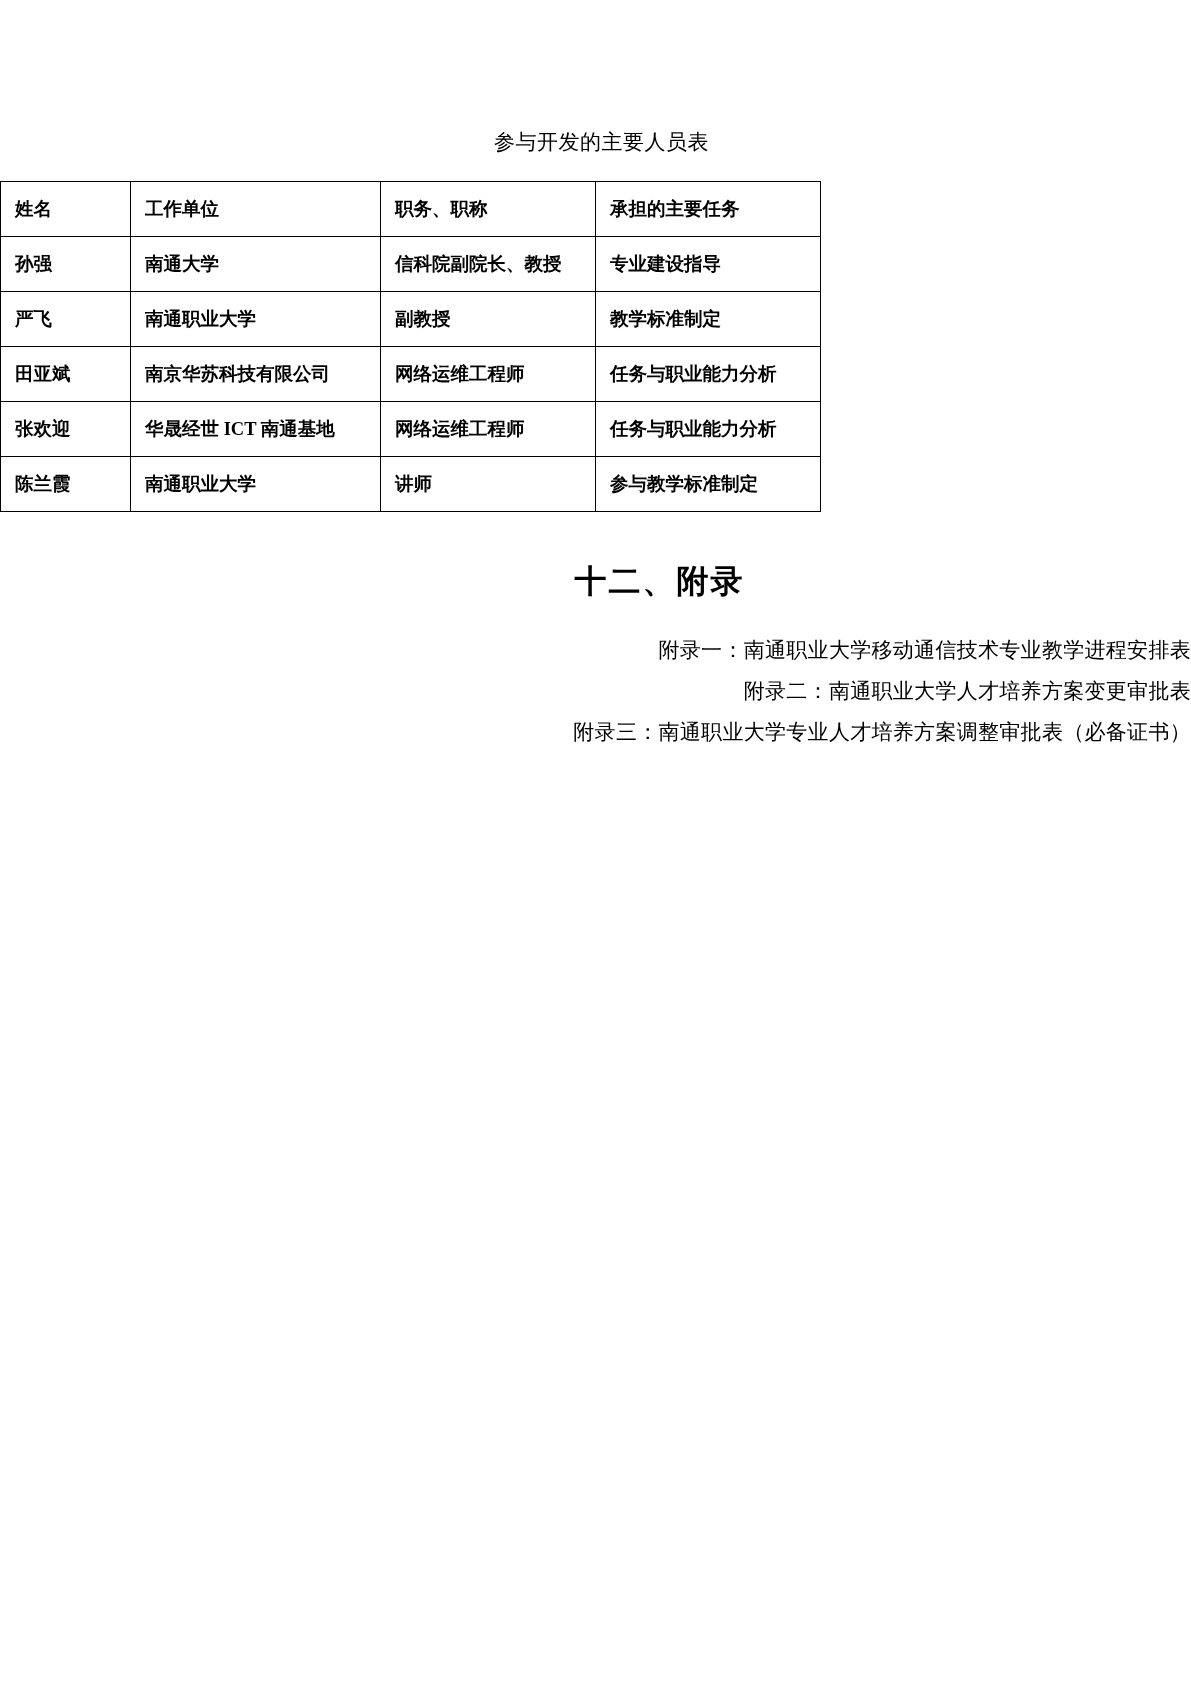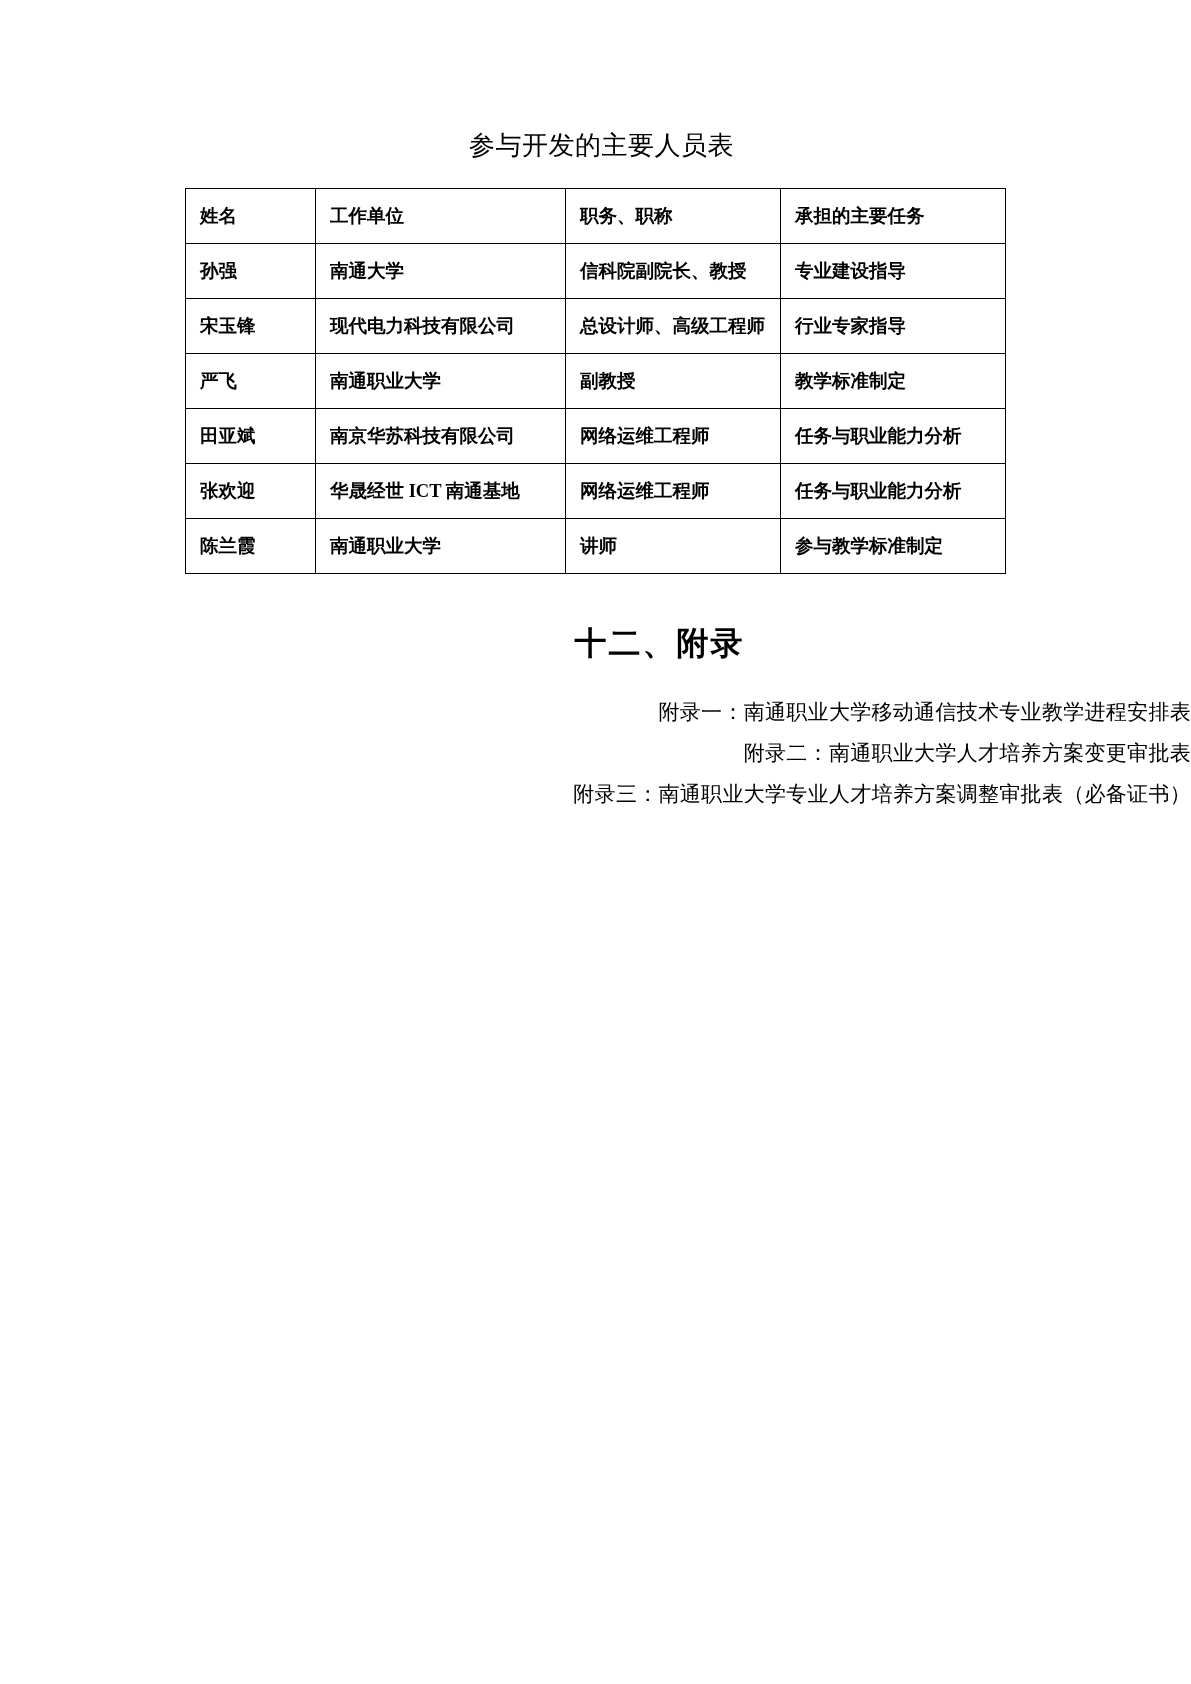--- a/index.html
+++ b/index.html
@@ -19,30 +19,30 @@
     position: absolute;
     top: 0;
     left: 0;
     width: 1191px;
     height: 1684px;
     box-sizing: border-box;
     padding: 0;
   }
   .table-title {
     text-align: center;
-    font-size: 26px;
+    font-size: 21px;
     line-height: 1.4;
     margin-top: 128px;
     margin-left: 12px;
     letter-spacing: 0.5px;
   }
   .staff-table-wrap {
     margin-top: 24px;
     display: flex;
-    justify-content: center;
+    justify-content: flex-start;
   }
   table.staff-table {
     border-collapse: collapse;
     width: 820px;
     table-layout: fixed;
     border: 1.6px solid #000;
   }
   table.staff-table th,
   table.staff-table td {
     border: 1.2px solid #000;
@@ -109,26 +109,20 @@
         </tr>
       </thead>
       <tbody>
         <tr>
           <td>孙强</td>
           <td>南通大学</td>
           <td>信科院副院长、教授</td>
           <td>专业建设指导</td>
         </tr>
         <tr>
-          <td>宋玉锋</td>
-          <td>现代电力科技有限公司</td>
-          <td>总设计师、高级工程师</td>
-          <td>行业专家指导</td>
-        </tr>
-        <tr>
           <td>严飞</td>
           <td>南通职业大学</td>
           <td>副教授</td>
           <td>教学标准制定</td>
         </tr>
         <tr>
           <td>田亚斌</td>
           <td>南京华苏科技有限公司</td>
           <td>网络运维工程师</td>
           <td>任务与职业能力分析</td>

